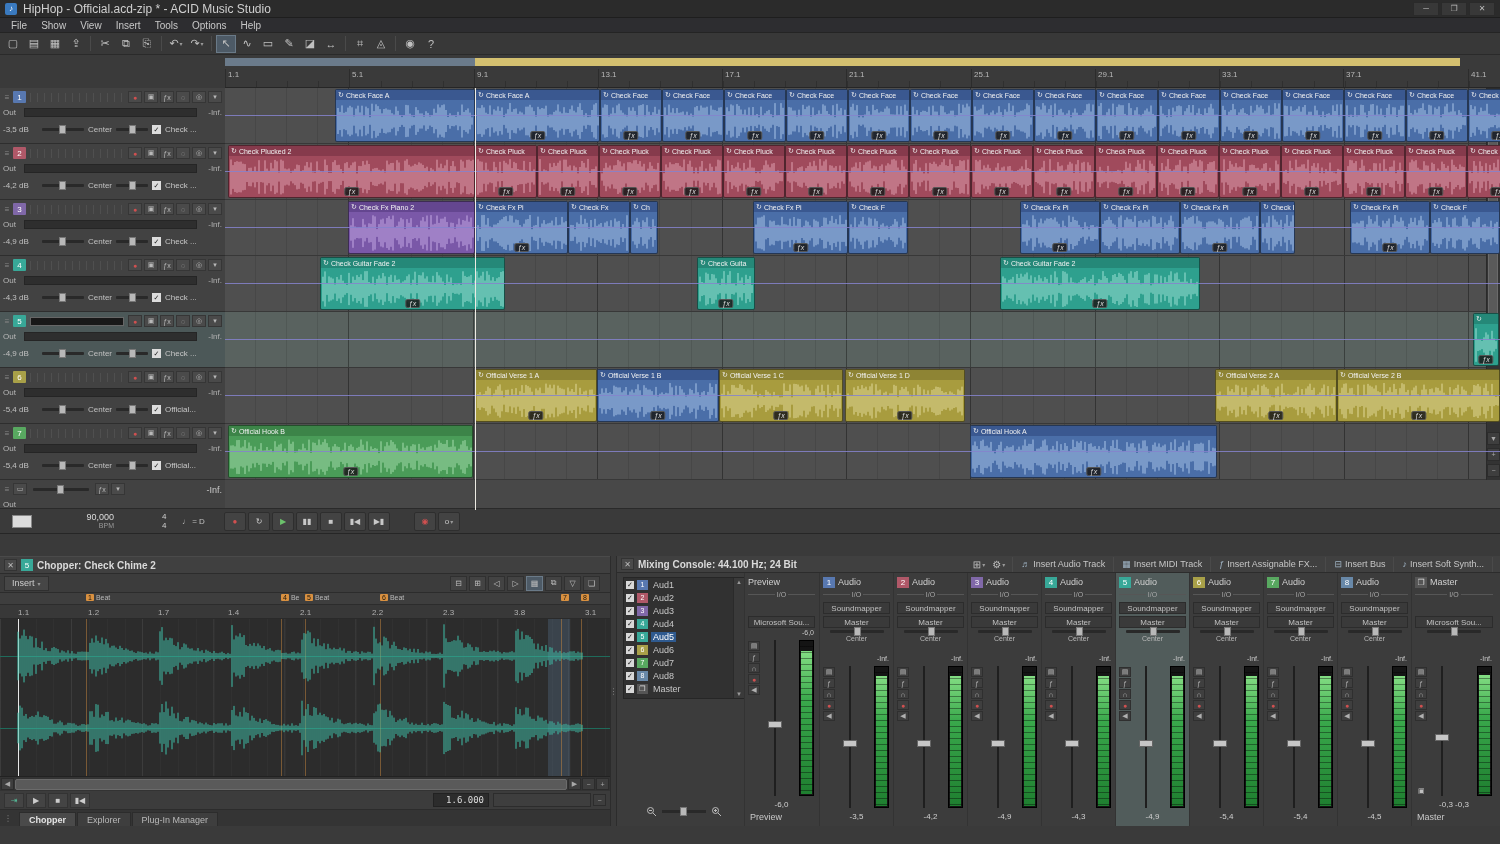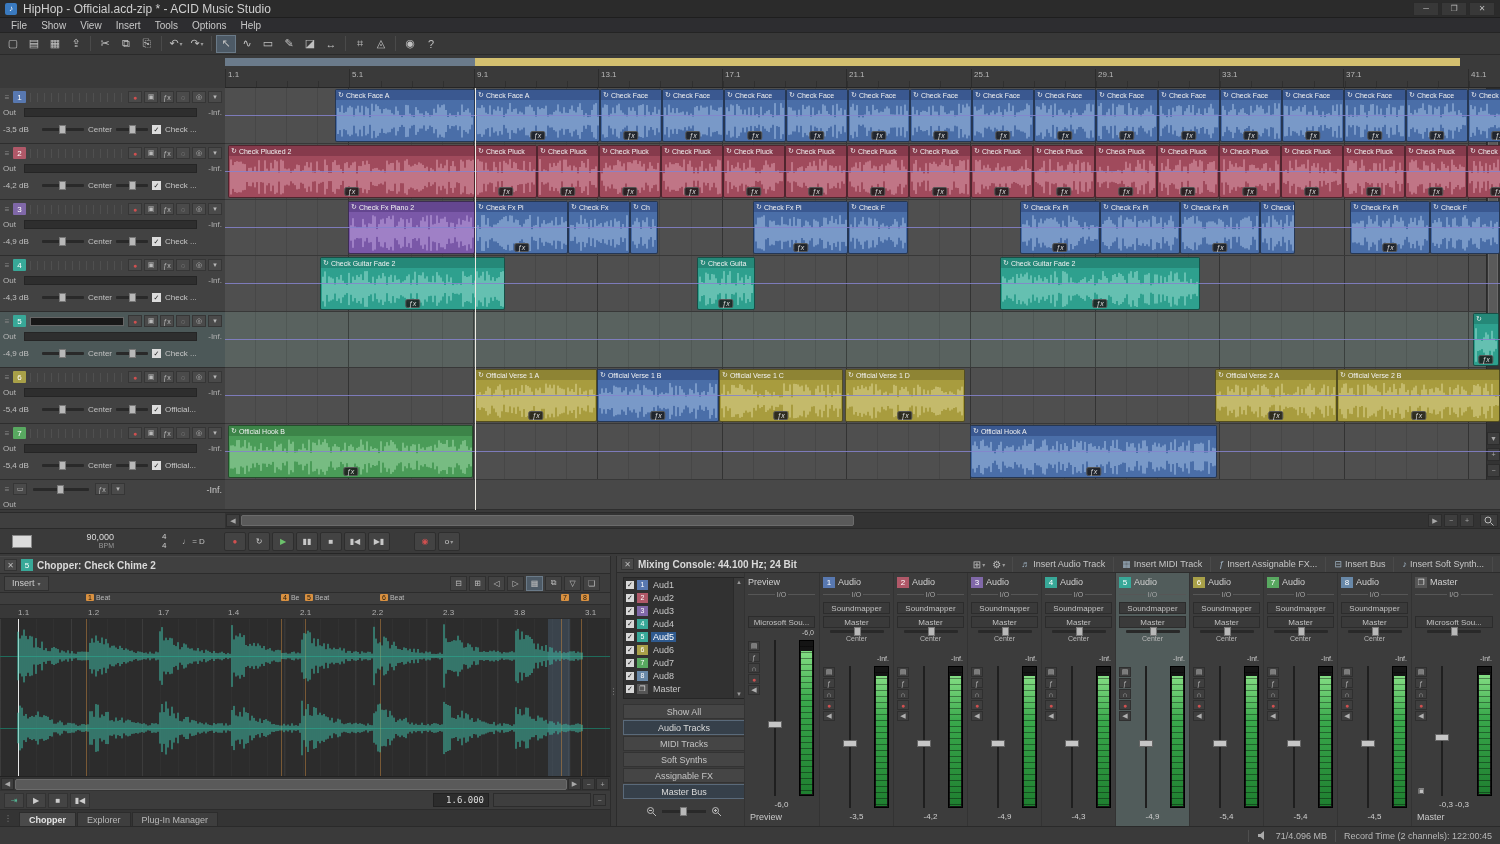--- a/index.html
+++ b/index.html
@@ -64,21 +64,21 @@
 #busrow{position:absolute;left:0;top:480px;width:225px;height:30px;background:#424242;border-bottom:1px solid #2e2e2e;padding:2px 3px}
 #buslane{position:absolute;left:225px;top:480px;width:1275px;height:30px;background:#484848;border-bottom:1px solid #2e2e2e}
 #panel-corner{position:absolute;left:0;top:512px;width:225px;height:16px;background:#3f3f3f;border-top:1px solid #2a2a2a}
 #hscroll{position:absolute;left:225px;top:512px;width:1275px;height:16px;background:#333;border-top:1px solid #2a2a2a}
 .scr-btn{position:absolute;top:1px;width:14px;height:13px;color:#a8a8a8;font-size:7px;display:flex;align-items:center;justify-content:center;background:#3e3e3e;border:1px solid #2c2c2c}
 #hthumb{position:absolute;left:16px;top:2px;width:613px;height:11px;background:#5a5a5a;border:1px solid #6b6b6b;border-radius:2px}
 #vscroll{position:absolute;left:1486px;top:88px;width:14px;height:392px;background:#333;border-left:1px solid #2a2a2a}
 #vthumb{position:absolute;left:1px;top:14px;width:10px;height:240px;background:#5a5a5a;border:1px solid #6b6b6b;border-radius:2px}
 .vbtnbox{position:absolute;left:0;width:13px;height:13px;color:#a8a8a8;font-size:7px;display:flex;align-items:center;justify-content:center;background:#3e3e3e;border:1px solid #2c2c2c}
 
-#transportbar{position:absolute;left:0;top:528px;width:1500px;height:26px;background:#3a3a3a;border-top:1px solid #2a2a2a;border-bottom:1px solid #262626}
+#transportbar{position:absolute;left:0;top:508px;width:1500px;height:26px;background:#3a3a3a;border-top:1px solid #2a2a2a;border-bottom:1px solid #262626}
 .markerbox{position:absolute;left:12px;top:6px;width:20px;height:13px;background:#dcdcdc;border:1px solid #888}
 .bpmblock{position:absolute;left:74px;top:3px;width:40px;text-align:right}
 .bpmv{font-size:9px;color:#dcdcdc}
 .bpml{font-size:7px;color:#9a9a9a}
 .sigblock{position:absolute;left:162px;top:3px;font-size:8px;line-height:9px;text-align:center;color:#cfcfcf}
 .temponote{position:absolute;left:182px;top:8px;font-size:8px;color:#c0c0c0}
 #transport-buttons{position:absolute;left:224px;top:3px;display:flex;gap:2px;align-items:center}
 .transbtn{width:22px;height:19px;background:#434343;border:1px solid #2e2e2e;border-radius:2px;color:#c8c8c8;font-size:8px;display:flex;align-items:center;justify-content:center}
 .transbtn .dd{font-size:6px;margin-left:1px;color:#999}
 .tgap{width:20px}
@@ -1541,28 +1541,20 @@
               <div class="mcbx">✓</div>
               <div class="mbadge master">❐</div>
               <div class="mname">Master</div>
             </div>
           </div>
         <div id="mixlist-scroll">
           <span>▲</span>
           <span>▼</span>
         </div>
       </div>
-      <div id="mixfilters">
-          <div class="fbtn">Show All</div>
-          <div class="fbtn active">Audio Tracks</div>
-          <div class="fbtn">MIDI Tracks</div>
-          <div class="fbtn">Soft Synths</div>
-          <div class="fbtn">Assignable FX</div>
-          <div class="fbtn active">Master Bus</div>
-        </div>
       <div id="mixzoom">
         <svg width="11" height="11">
             <circle cx="4.5" cy="4.5" r="3" fill="none" stroke="#bbb"></circle>
             <path d="M7 7l3 3" stroke="#bbb"></path>
             <path d="M3 4.5h3" stroke="#bbb"></path>
           </svg>
         <div class="zslider">
             <div class="knob"></div>
           </div>
         <svg width="11" height="11">
@@ -1885,23 +1877,14 @@
               </div>
               <div class="lock">▣</div>
             </div>
             <div class="bval">-0,3  -0,3</div>
             <div class="sfoot">Master</div>
           </div>
         </div>
     </div>
   </div>
 
-  <div id="statusbar">
-    <span class="sdiv"></span>
-    <svg width="11" height="11">
-        <path d="M1 4h2.5L7 1v9L3.5 7H1z" fill="#aaa"></path>
-      </svg>
-    <span>71/4.096 MB</span>
-    <span class="sdiv"></span>
-    <span>Record Time (2 channels): 122:00:45</span>
-  </div>
 
 </div>
 
 </body></html>

